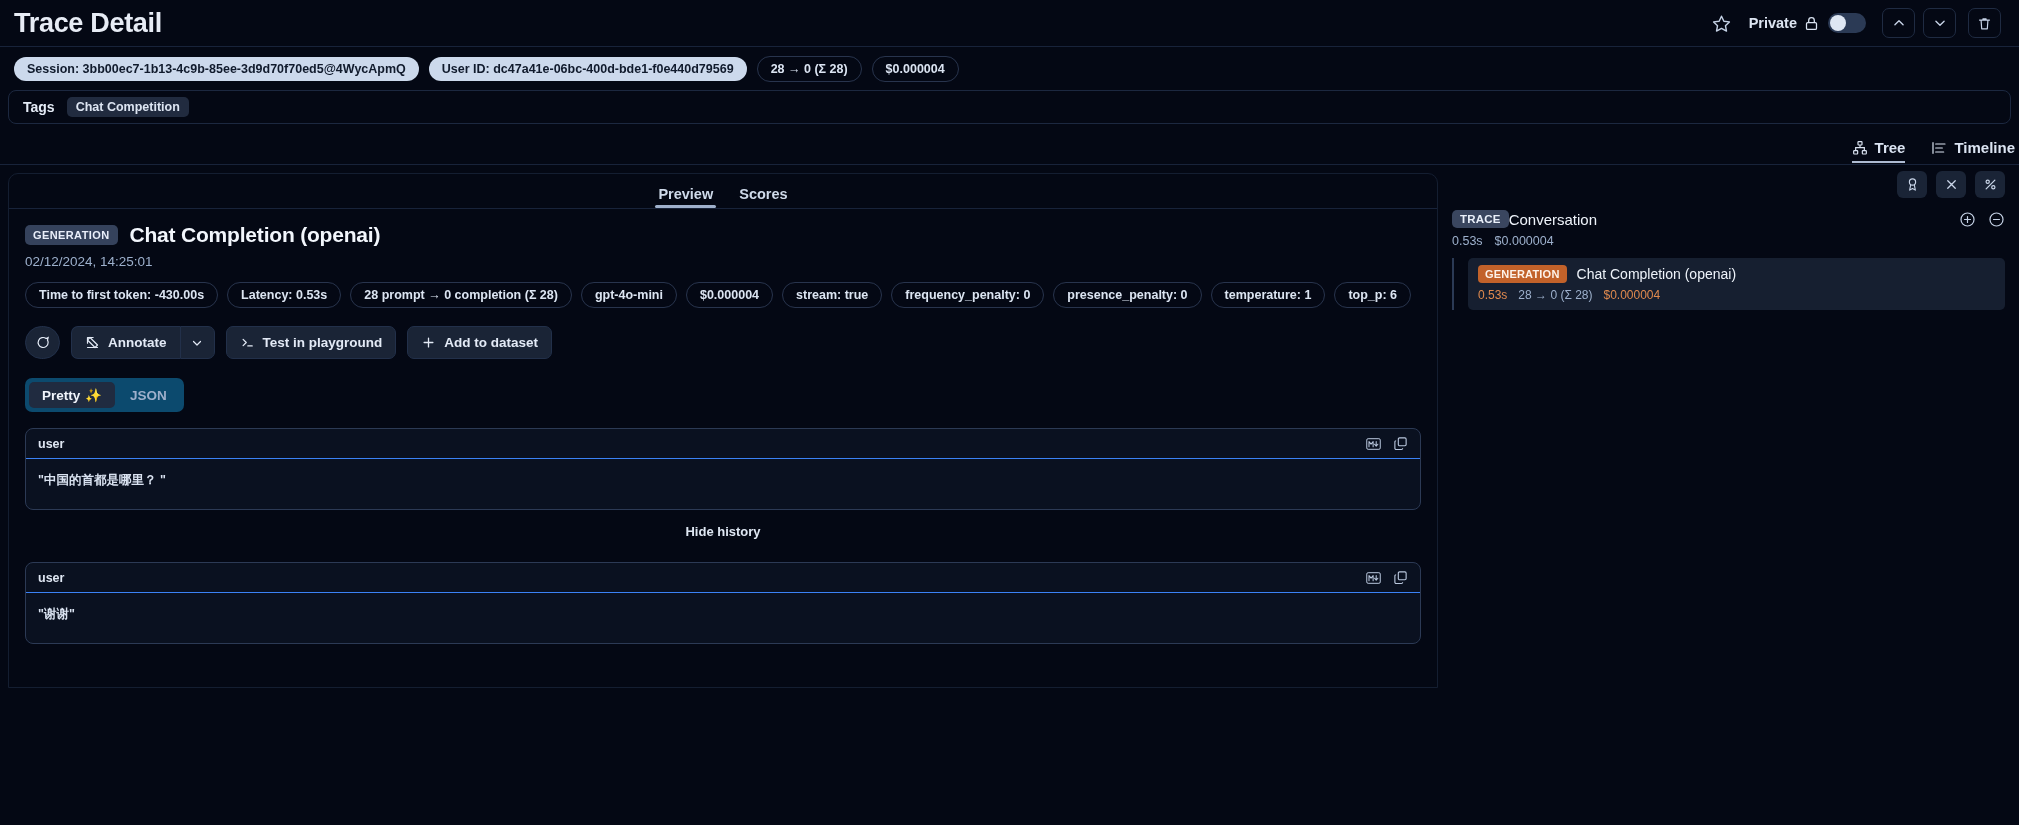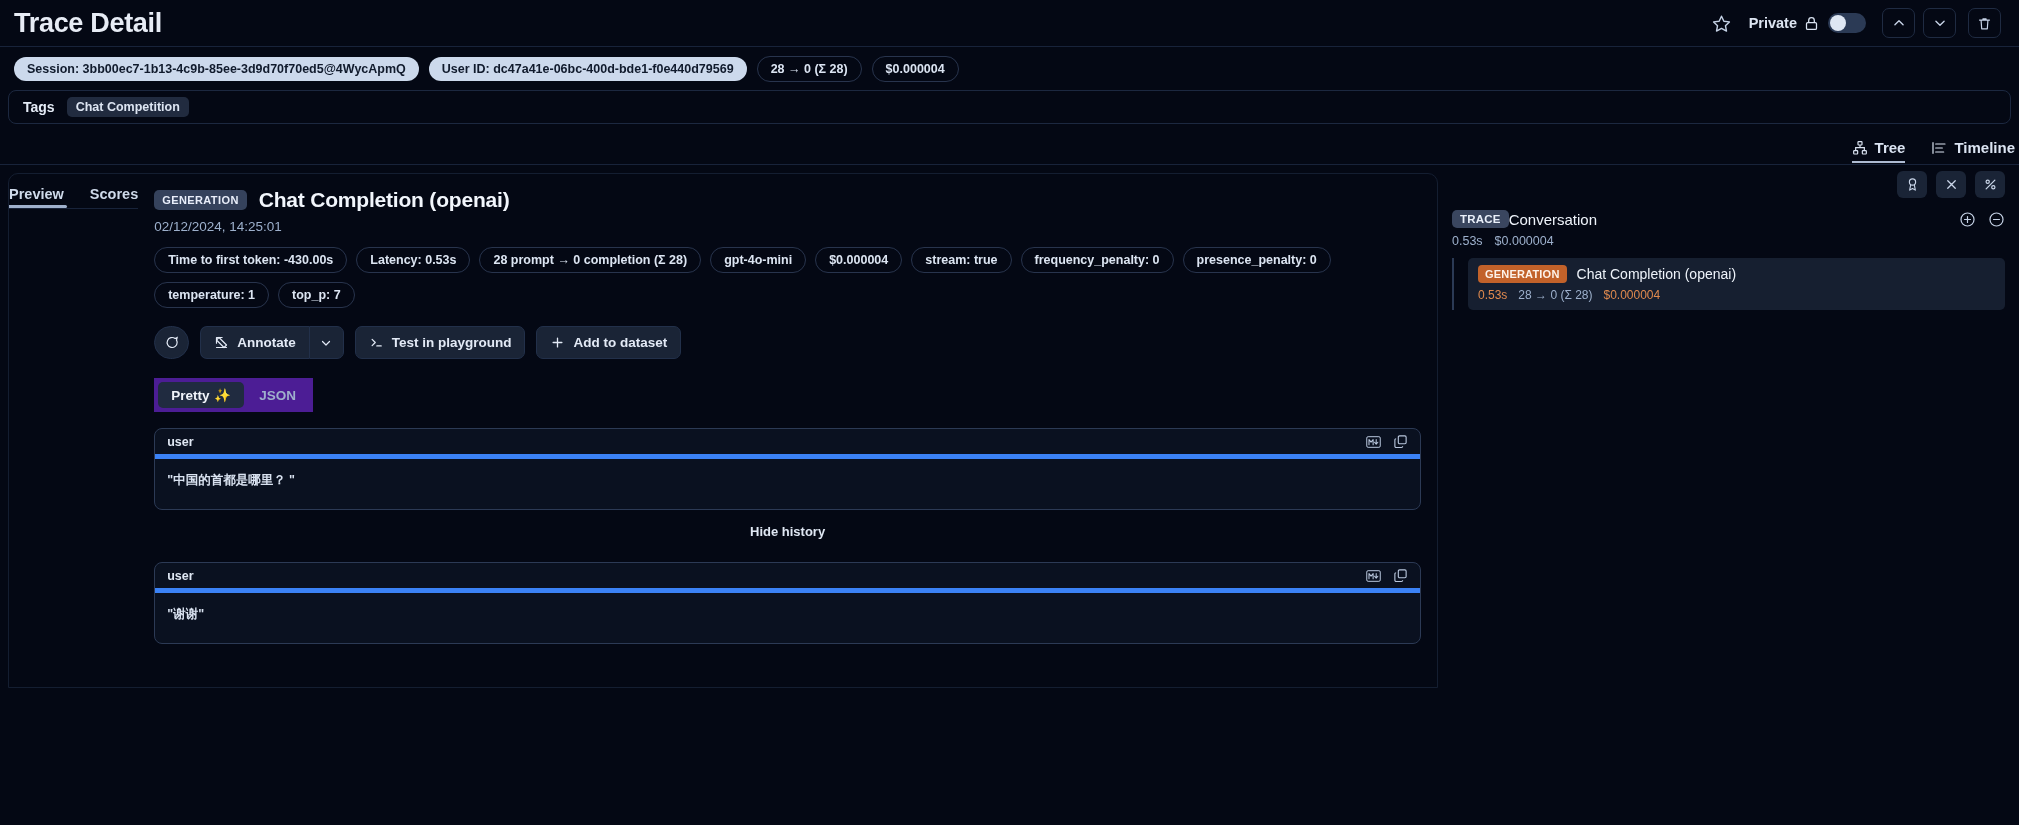--- a/index.html
+++ b/index.html
@@ -81,21 +81,21 @@
   }
   .vtab.active::after {
     content: ""; position: absolute; left: 0; right: 0; bottom: 0;
     height: 2px; background: #aebbd2;
   }
   .hr-thin { height: 1px; background: #18233a; width: 100%; flex: none; }
 
   
   .main { flex: 1; display: flex; min-height: 0; }
   .left-pane {
-    width: 1430px; flex: none; display: flex; flex-direction: row;
+    width: 1430px; flex: none; display: flex; flex-direction: column;
     border: 1px solid #141e31; border-radius: 10px 10px 0 0;
     margin: 8px 0 0 8px; min-height: 0; overflow: hidden;
   }
   .right-pane { flex: 1; min-width: 0; display: flex; flex-direction: column; padding: 6px 14px 0 14px; }
 
   
   .pstabs {
     height: 35px; flex: none; display: flex; align-items: flex-end;
     justify-content: center; gap: 26px; border-bottom: 1px solid #18233a;
   }
@@ -132,38 +132,38 @@
     background: #1a2436; border: 1px solid #22304a; border-radius: 7px;
     height: 33px; display: flex; align-items: center; gap: 8px; padding: 0 13px;
     font-size: 13.5px; font-weight: 700; color: #e3eaf6; cursor: pointer;
   }
   .act-btn.icononly { padding: 0; width: 35px; justify-content: center; border-radius: 999px; }
   .split-group { display: flex; align-items: stretch; }
   .split-group .act-btn:first-child { border-radius: 7px 0 0 7px; border-right: none; }
   .split-group .act-btn:last-child { border-radius: 0 7px 7px 0; width: 35px; padding: 0; justify-content: center; }
 
   .fmt-tabs {
-    margin-top: 19px; display: inline-flex; gap: 2px; background: #4c1d95;
-    border-radius: 0; padding: 4px; width: fit-content;
+    margin-top: 19px; display: inline-flex; gap: 2px; background: #0c4a6e;
+    border-radius: 7px; padding: 4px; width: fit-content;
   }
   .fmt-tab {
     font-size: 13.5px; font-weight: 700; color: #9fb0cc; padding: 5px 13px;
     border-radius: 5px; cursor: pointer; display: flex; align-items: center; gap: 5px;
   }
   .fmt-tab.active { background: #202b40; color: #f0f4fb; }
 
   .msgs { margin-top: 16px; display: flex; flex-direction: column; gap: 0; }
   .msg-card {
     border: 1px solid #2a3consistent; border-radius: 8px; overflow: hidden;
     border: 1px solid #2c3a55; background: #0a1120;
   }
   .msg-card.assistant { border-color: #3f5b3f; background: #0e1710; }
   .msg-head {
     height: 30px; display: flex; align-items: center; justify-content: space-between;
-    padding: 0 12px; border-bottom: 5px solid #3b82f6;
+    padding: 0 12px; border-bottom: 1px solid #3b82f6;
   }
   .msg-card.assistant .msg-head { border-bottom-color: #3f5b3f; }
   .msg-role { font-size: 12.5px; font-weight: 700; color: #dfe7f3; }
   .msg-icons { display: flex; align-items: center; gap: 12px; color: #b9c7dd; }
   .msg-body { padding: 13px 12px 20px 12px; font-size: 12.5px; font-weight: 700; color: #d9e2f0; }
   .hide-history {
     text-align: center; font-size: 13px; font-weight: 700; color: #dfe7f3;
     padding: 14px 0; cursor: pointer;
   }
   .msg-gap { height: 9px; }
@@ -301,21 +301,21 @@
         <div class="meta-row">
           <span class="meta-pill">Time to first token: -430.00s</span>
           <span class="meta-pill">Latency: 0.53s</span>
           <span class="meta-pill">28 prompt → 0 completion (Σ 28)</span>
           <span class="meta-pill">gpt-4o-mini</span>
           <span class="meta-pill">$0.000004</span>
           <span class="meta-pill">stream: true</span>
           <span class="meta-pill">frequency_penalty: 0</span>
           <span class="meta-pill">presence_penalty: 0</span>
           <span class="meta-pill">temperature: 1</span>
-          <span class="meta-pill">top_p: 7</span>
+          <span class="meta-pill">top_p: 6</span>
         </div>
 
         <div class="actions">
           <div class="act-btn icononly">
             <span>
               <svg width="15" height="15" viewBox="0 0 24 24" fill="none" stroke="currentColor" stroke-width="1.9">
                 <path d="M21 12a8 8 0 1 1-3.2-6.4L21 4l-1 4.2A7.9 7.9 0 0 1 21 12z"></path>
               </svg>
             </span>
           </div>

